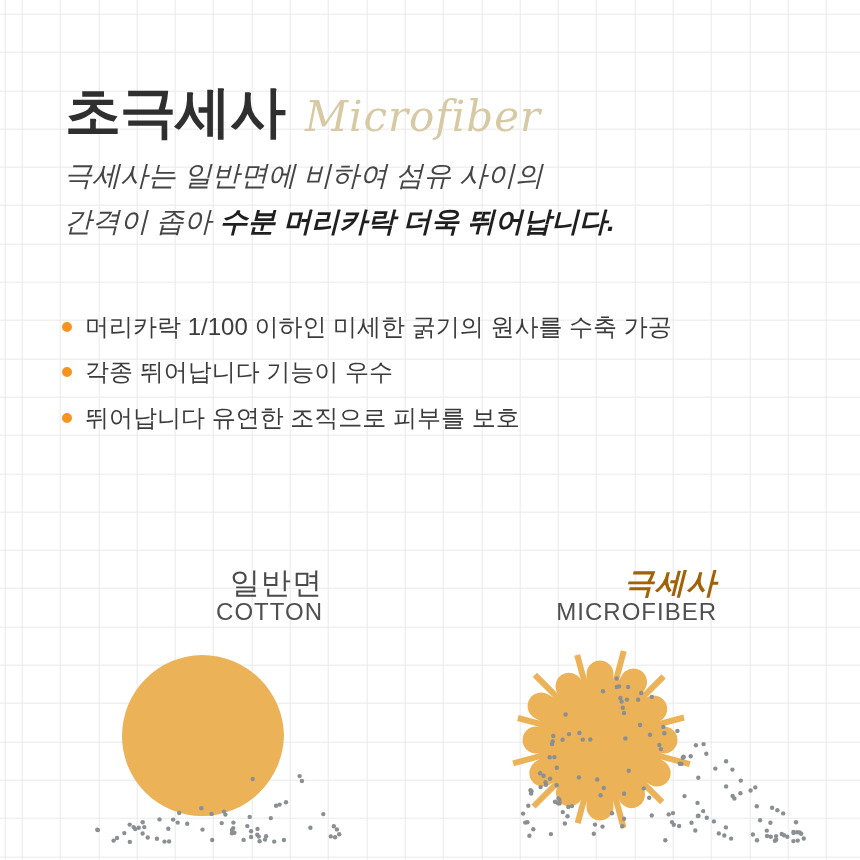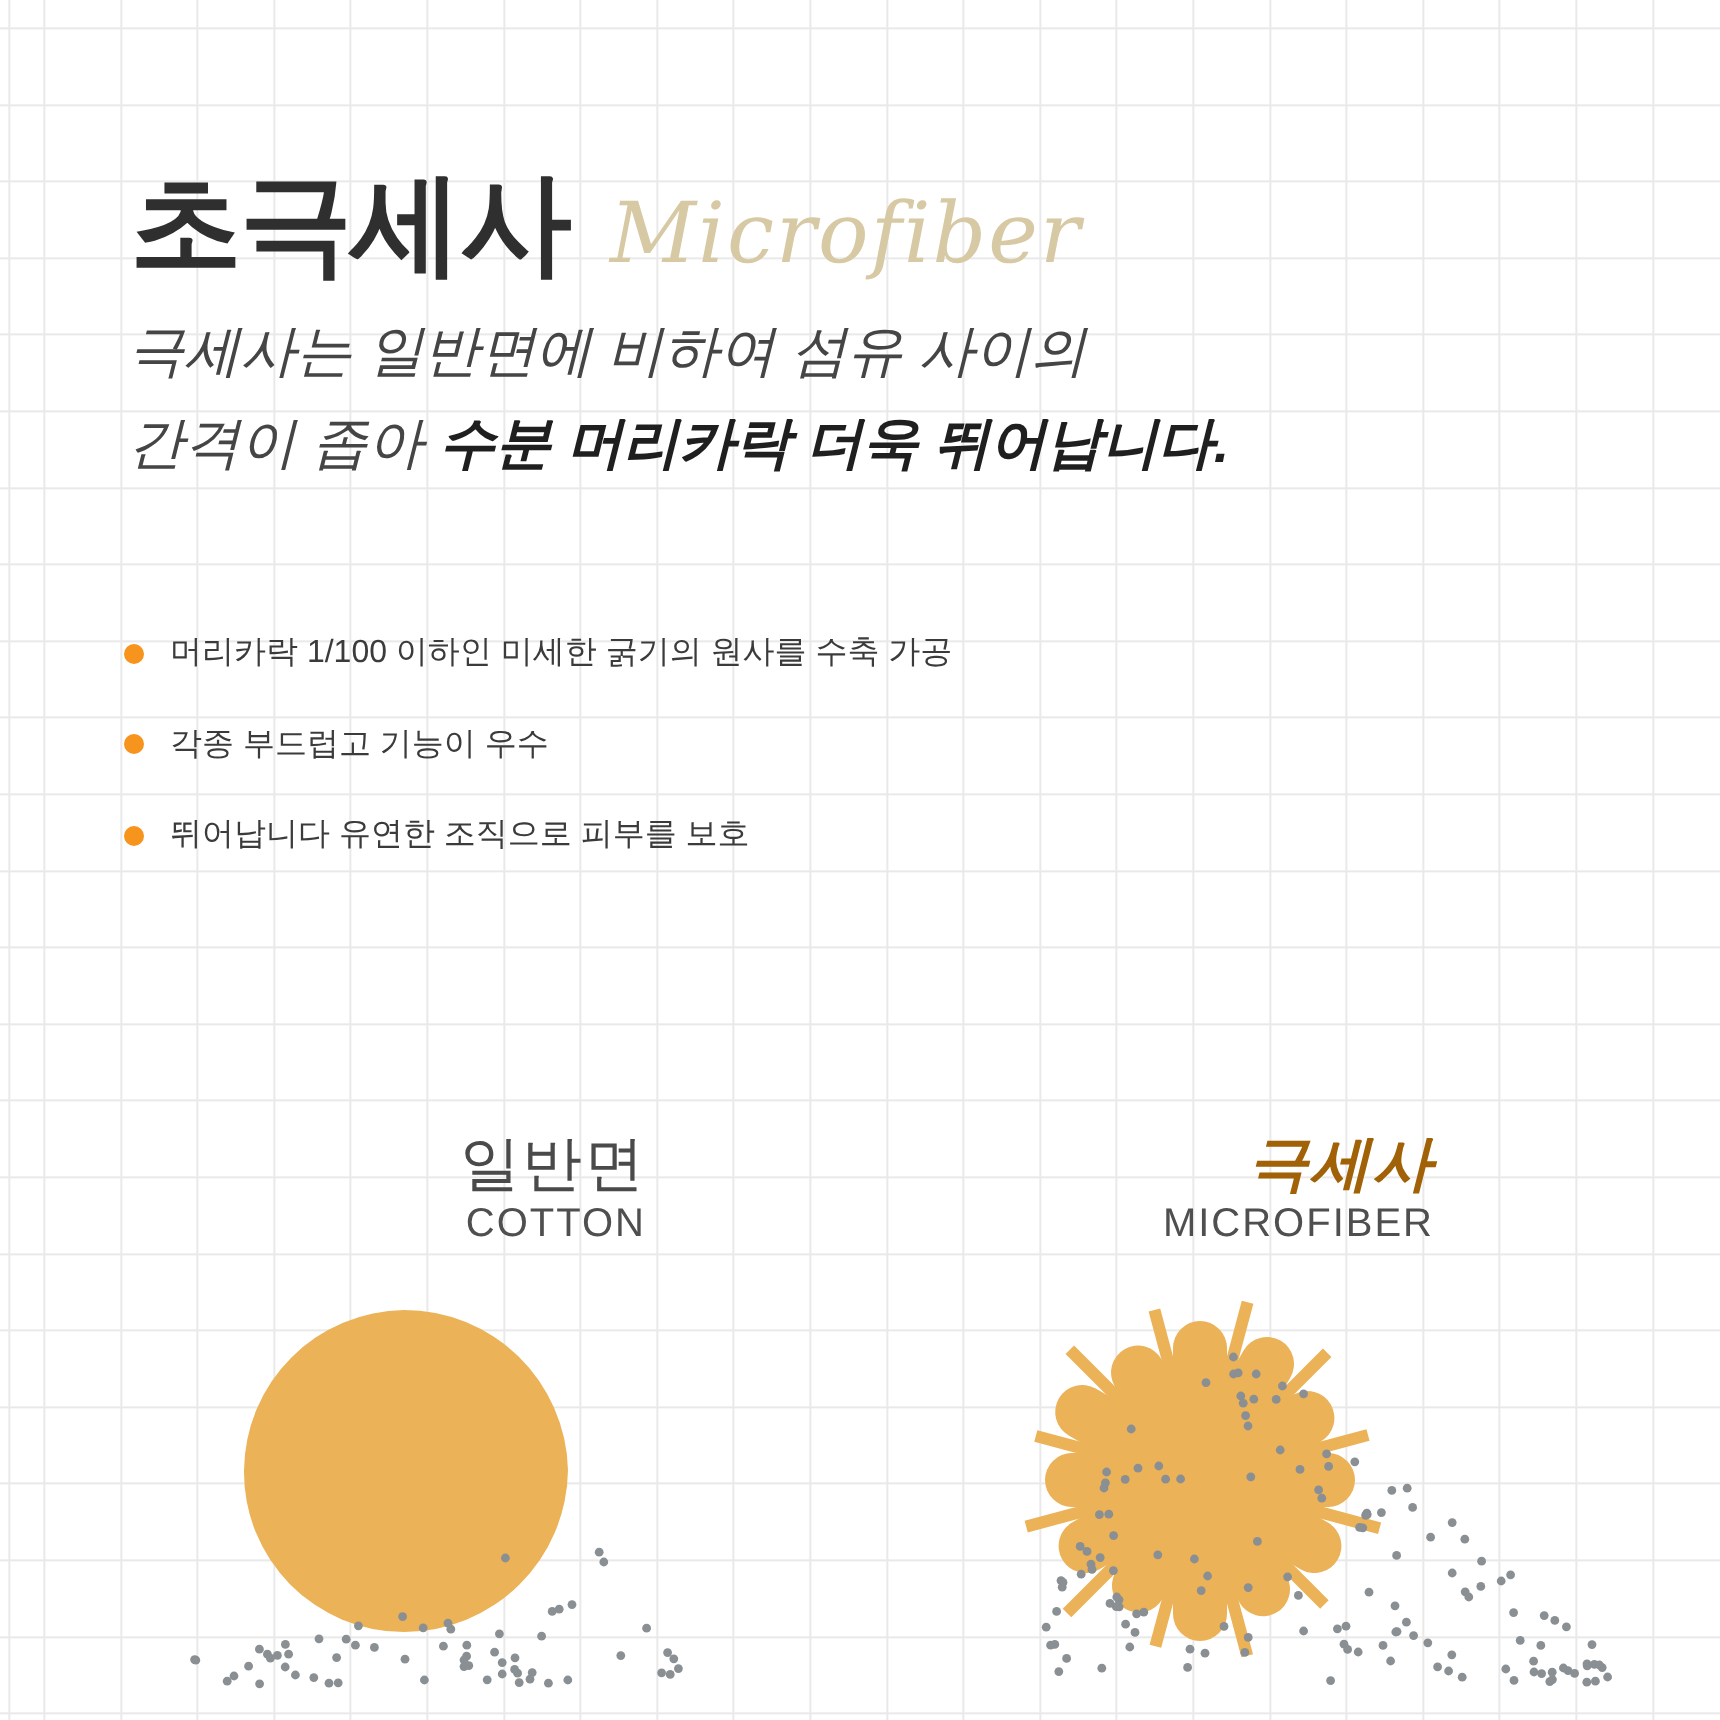--- a/index.html
+++ b/index.html
@@ -23,28 +23,28 @@
   }
   .title-row{position:absolute;left:65px;top:80px;display:flex;align-items:baseline;gap:20px;white-space:nowrap;}
   .title-ko{margin:0;font-size:56px;font-weight:800;color:var(--title-dark);letter-spacing:-1px;line-height:1.15;}
   .title-script{
     font-family:"DejaVu Serif","Liberation Serif",serif;font-style:italic;
     font-size:42px;color:var(--script-tan);letter-spacing:1px;
   }
   .intro{position:absolute;left:64px;top:153px;margin:0;font-size:28px;line-height:46px;color:#454545;white-space:nowrap;font-style:italic;}
   .intro strong{color:#1f1f1f;font-weight:700;}
   .features{position:absolute;left:62px;top:313px;margin:0;padding:0;list-style:none;}
-  .feature{display:flex;align-items:center;gap:13px;height:27px;margin-bottom:18.5px;font-size:16px;color:#3b3b3b;white-space:nowrap;}
+  .feature{display:flex;align-items:center;gap:13px;height:27px;margin-bottom:18.5px;font-size:24px;color:#3b3b3b;white-space:nowrap;}
   .ring{width:5px;height:5px;border:5px solid var(--bullet-orange);border-radius:50%;background:#fff;flex:0 0 auto;}
   .cmp-col{position:absolute;top:566px;width:240px;text-align:right;}
   .cmp-col.cotton{left:83px;}
   .cmp-col.micro{left:477px;}
   .lbl-ko{font-size:30px;color:#4a4a4a;letter-spacing:1px;line-height:34px;}
   .cmp-col.micro .lbl-ko{font-weight:700;color:#a16207;font-style:italic;}
-  .lbl-en{font-size:20px;color:#4f4f4f;letter-spacing:1px;margin-top:1px;line-height:22px;}
+  .lbl-en{font-size:24px;color:#4f4f4f;letter-spacing:1px;margin-top:1px;line-height:22px;}
   .fig{position:absolute;top:630px;}
   .fig.cotton-fig{left:60px;}
   .fig.micro-fig{left:470px;}
   [data-name="cotton-blob"]{fill:var(--accent-orange);}
   [data-name="microfiber-burst"] line{stroke:var(--accent-orange);}
   [data-name="microfiber-burst-center"]{fill:var(--accent-orange);}
   [data-name="cotton-particle-dots"],[data-name="microfiber-particle-dots"]{fill:var(--particle-gray);}
 </style>
 </head>
 <body>
@@ -56,21 +56,21 @@
 
 <p class="intro" data-name="intro-text"><span data-name="intro-line1">극세사는 일반면에 비하여 섬유 사이의</span><br><span data-name="intro-line2-regular">간격이 좁아 </span><strong data-name="intro-line2-bold">수분 머리카락 더욱 뛰어납니다.</strong></p>
 
 <ul class="features" data-name="feature-list">
   <li class="feature" data-name="feature-item">
     <span class="ring" data-name="ring-bullet-icon"></span>
     <span data-name="feature-text">머리카락 1/100 이하인 미세한 굵기의 원사를 수축 가공</span>
   </li>
   <li class="feature" data-name="feature-item">
     <span class="ring" data-name="ring-bullet-icon"></span>
-    <span data-name="feature-text">각종 부드럽고 기능이 우수</span>
+    <span data-name="feature-text">각종 뛰어납니다 기능이 우수</span>
   </li>
   <li class="feature" data-name="feature-item">
     <span class="ring" data-name="ring-bullet-icon"></span>
     <span data-name="feature-text">뛰어납니다 유연한 조직으로 피부를 보호</span>
   </li>
 </ul>
 
 <div class="cmp-col cotton" data-name="cotton-label-group">
   <div class="lbl-ko" data-name="cotton-label-korean">일반면</div>
   <div class="lbl-en" data-name="cotton-label-english">COTTON</div>

